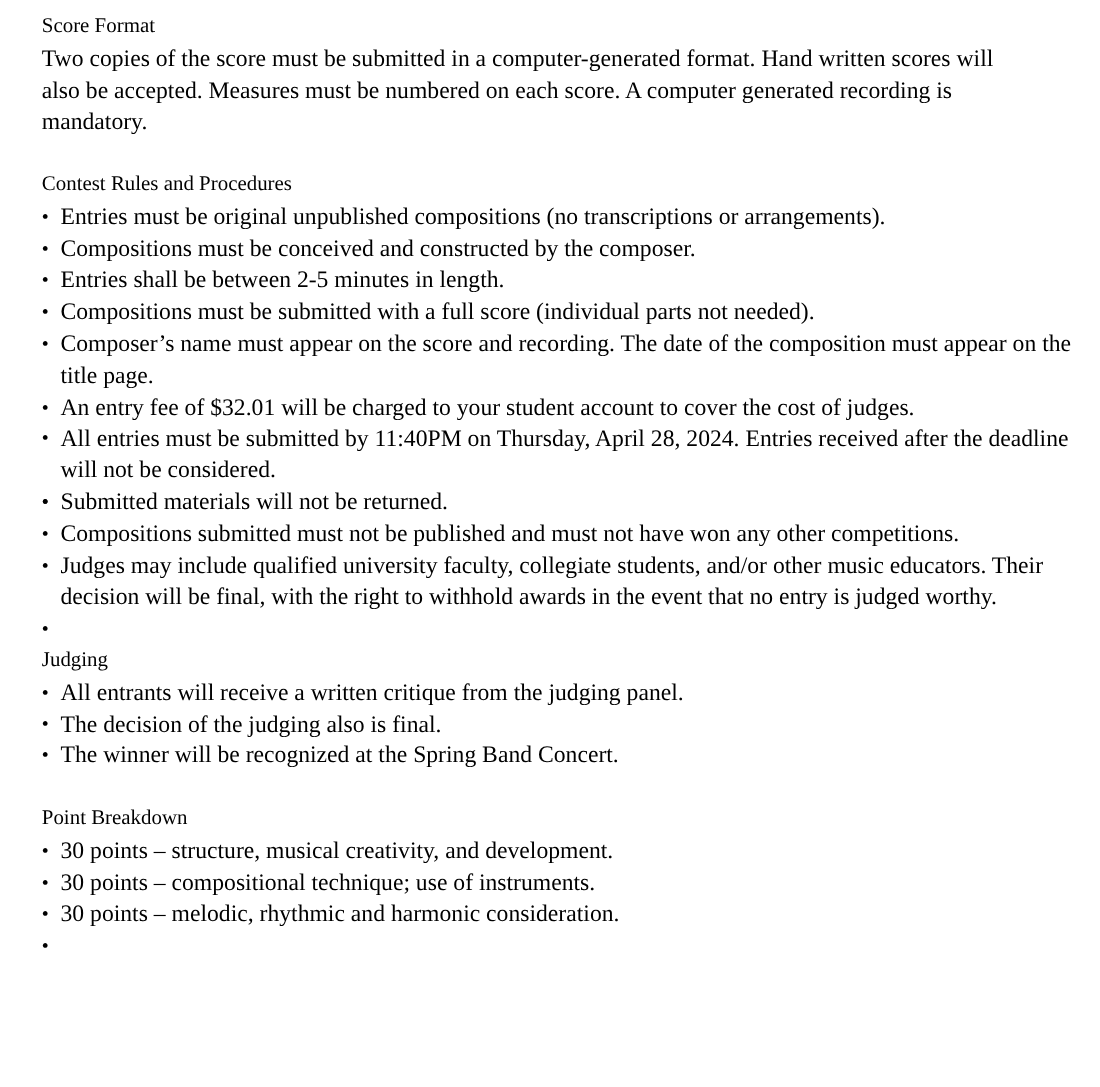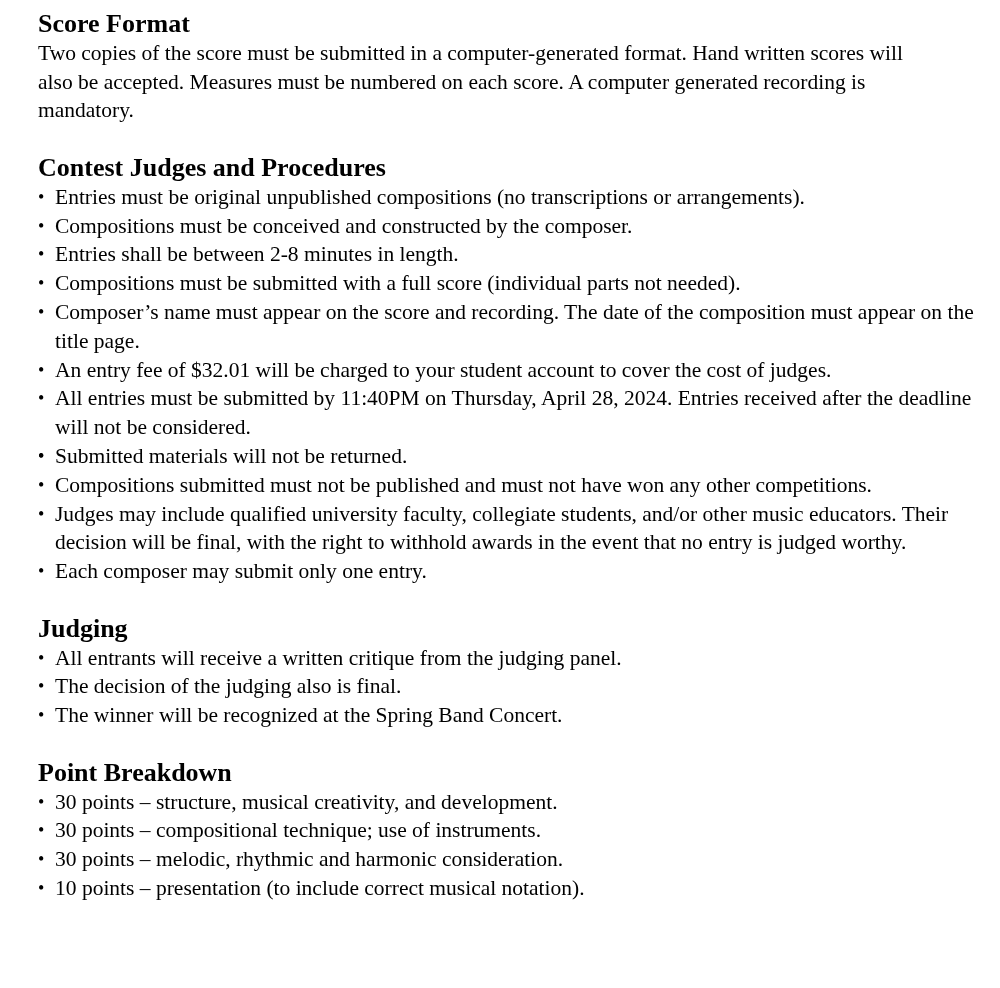--- a/index.html
+++ b/index.html
@@ -18,23 +18,23 @@
     }
     .page {
       position: relative;
       padding: 10px 0 0 38px;
       width: 940px;
     }
     .section {
       margin: 0 0 28.8px 0;
     }
     .section-title {
-      font-weight: bold;
+      font-weight: normal;
       margin: 0;
-      font-size: 26px;
+      font-size: 19px;
       line-height: 28.8px;
     }
     .section-body {
       margin: 0;
       width: 900px;
       font-family: Liberation Serif, serif;
     }
     ul.bullets {
       list-style: none;
       margin: 0;
@@ -56,49 +56,49 @@
 <body>
 
 <div class="page">
 
   <div class="section">
     <p class="section-title">Score Format</p>
     <p class="section-body">Two copies of the score must be submitted in a computer-generated format. Hand written scores will also be accepted. Measures must be numbered on each score. A computer generated recording is mandatory.</p>
   </div>
 
   <div class="section">
-    <p class="section-title">Contest Judges and Procedures</p>
+    <p class="section-title">Contest Rules and Procedures</p>
     <ul class="bullets">
       <li><span class="bullet">•</span><span>Entries must be original unpublished compositions (no transcriptions or arrangements).</span></li>
       <li><span class="bullet">•</span><span>Compositions must be conceived and constructed by the composer.</span></li>
-      <li><span class="bullet">•</span><span>Entries shall be between 2-8 minutes in length.</span></li>
+      <li><span class="bullet">•</span><span>Entries shall be between 2-5 minutes in length.</span></li>
       <li><span class="bullet">•</span><span>Compositions must be submitted with a full score (individual parts not needed).</span></li>
       <li><span class="bullet">•</span><span>Composer’s name must appear on the score and recording. The date of the composition must appear on the title page.</span></li>
       <li><span class="bullet">•</span><span>An entry fee of $32.01 will be charged to your student account to cover the cost of judges.</span></li>
       <li><span class="bullet">•</span><span>All entries must be submitted by 11:40PM on Thursday, April 28, 2024. Entries received after the deadline will not be considered.</span></li>
       <li><span class="bullet">•</span></li>
       <li><span class="bullet">•</span><span>Submitted materials will not be returned.</span></li>
       <li><span class="bullet">•</span><span>Compositions submitted must not be published and must not have won any other competitions.</span></li>
       <li><span class="bullet">•</span><span>Judges may include qualified university faculty, collegiate students, and/or other music educators. Their decision will be final, with the right to withhold awards in the event that no entry is judged worthy.</span></li>
-      <li><span class="bullet">•</span><span>Each composer may submit only one entry.</span></li>
+      <li><span class="bullet">•</span></li>
     </ul>
   </div>
 
   <div class="section">
     <p class="section-title">Judging</p>
     <ul class="bullets">
       <li><span class="bullet">•</span><span>All entrants will receive a written critique from the judging panel.</span></li>
       <li><span class="bullet">•</span><span>The decision of the judging also is final.</span></li>
       <li><span class="bullet">•</span><span>The winner will be recognized at the Spring Band Concert.</span></li>
     </ul>
   </div>
 
   <div class="section">
     <p class="section-title">Point Breakdown</p>
     <ul class="bullets">
       <li><span class="bullet">•</span><span>30 points – structure, musical creativity, and development.</span></li>
       <li><span class="bullet">•</span><span>30 points – compositional technique; use of instruments.</span></li>
       <li><span class="bullet">•</span><span>30 points – melodic, rhythmic and harmonic consideration.</span></li>
-      <li><span class="bullet">•</span><span>10 points – presentation (to include correct musical notation).</span></li>
+      <li><span class="bullet">•</span></li>
     </ul>
   </div>
 
 </div>
 
 </body></html>

